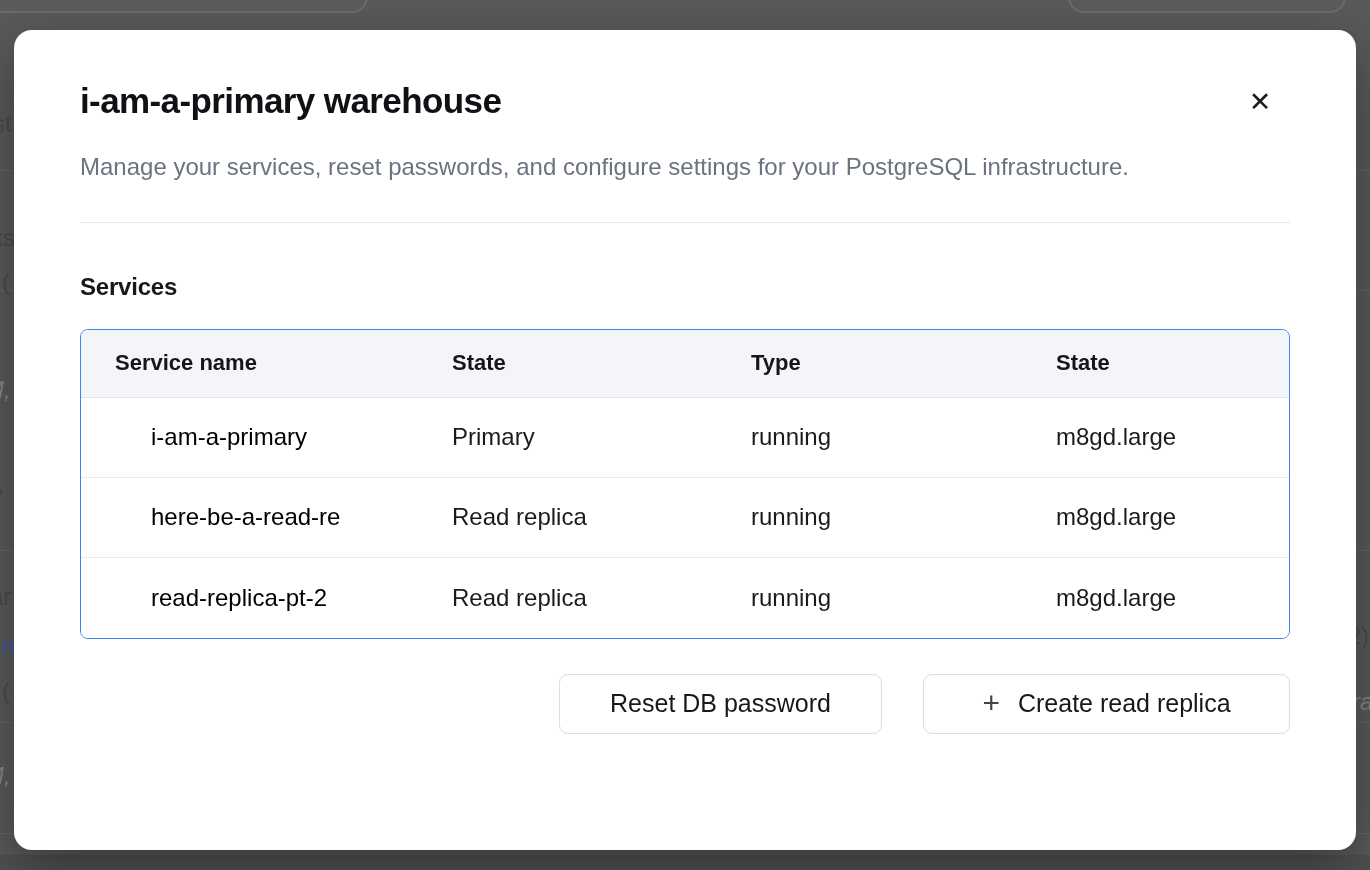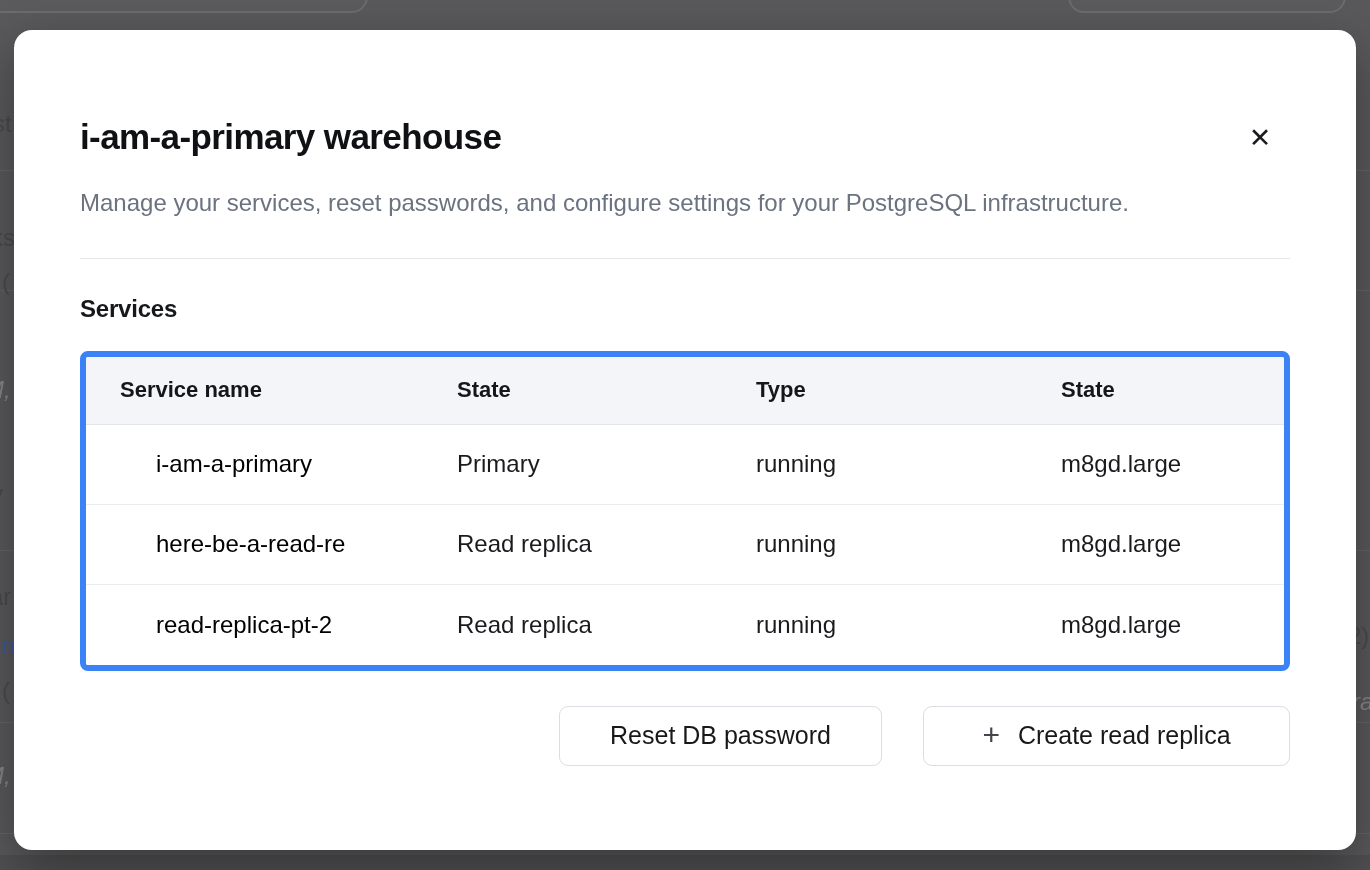--- a/index.html
+++ b/index.html
@@ -51,21 +51,21 @@
   
   .modal {
     position: absolute;
     left: 14px; top: 30px;
     width: 1342px; height: 820px;
     background: #FFFFFF;
     border-radius: 18px;
     box-shadow: 0 18px 50px rgba(0,0,0,0.35);
     padding: 52px 66px 56px 66px;
   }
-  .modal-header { position: relative; margin-top: 36px; }
+  .modal-header { position: relative; }
   .modal-title {
     font-size: 35px;
     font-weight: 700;
     letter-spacing: -0.6px;
     color: #101114;
     line-height: 1.1;
   }
   .close-btn {
     position: absolute;
     right: 8px; top: -2px;
@@ -83,31 +83,31 @@
     font-size: 24px;
     line-height: 43px;
     color: #6B7280;
   }
   .divider {
     margin-top: 34px;
     height: 1px;
     background: #E5E7EB;
   }
   .section-heading {
-    margin-top: 36px;
+    margin-top: 50px;
     font-size: 24px;
     font-weight: 700;
     letter-spacing: -0.2px;
     color: #17181B;
   }
 
   
   .services-table {
     margin-top: 28px;
-    border: 6px solid #3b82f6;
+    border: 1px solid #3b82f6;
     border-radius: 8px;
     overflow: hidden;
     background: #fff;
   }
   .t-row {
     display: grid;
     grid-template-columns: 337px 299px 305px 1fr;
     align-items: center;
   }
   .t-head {

